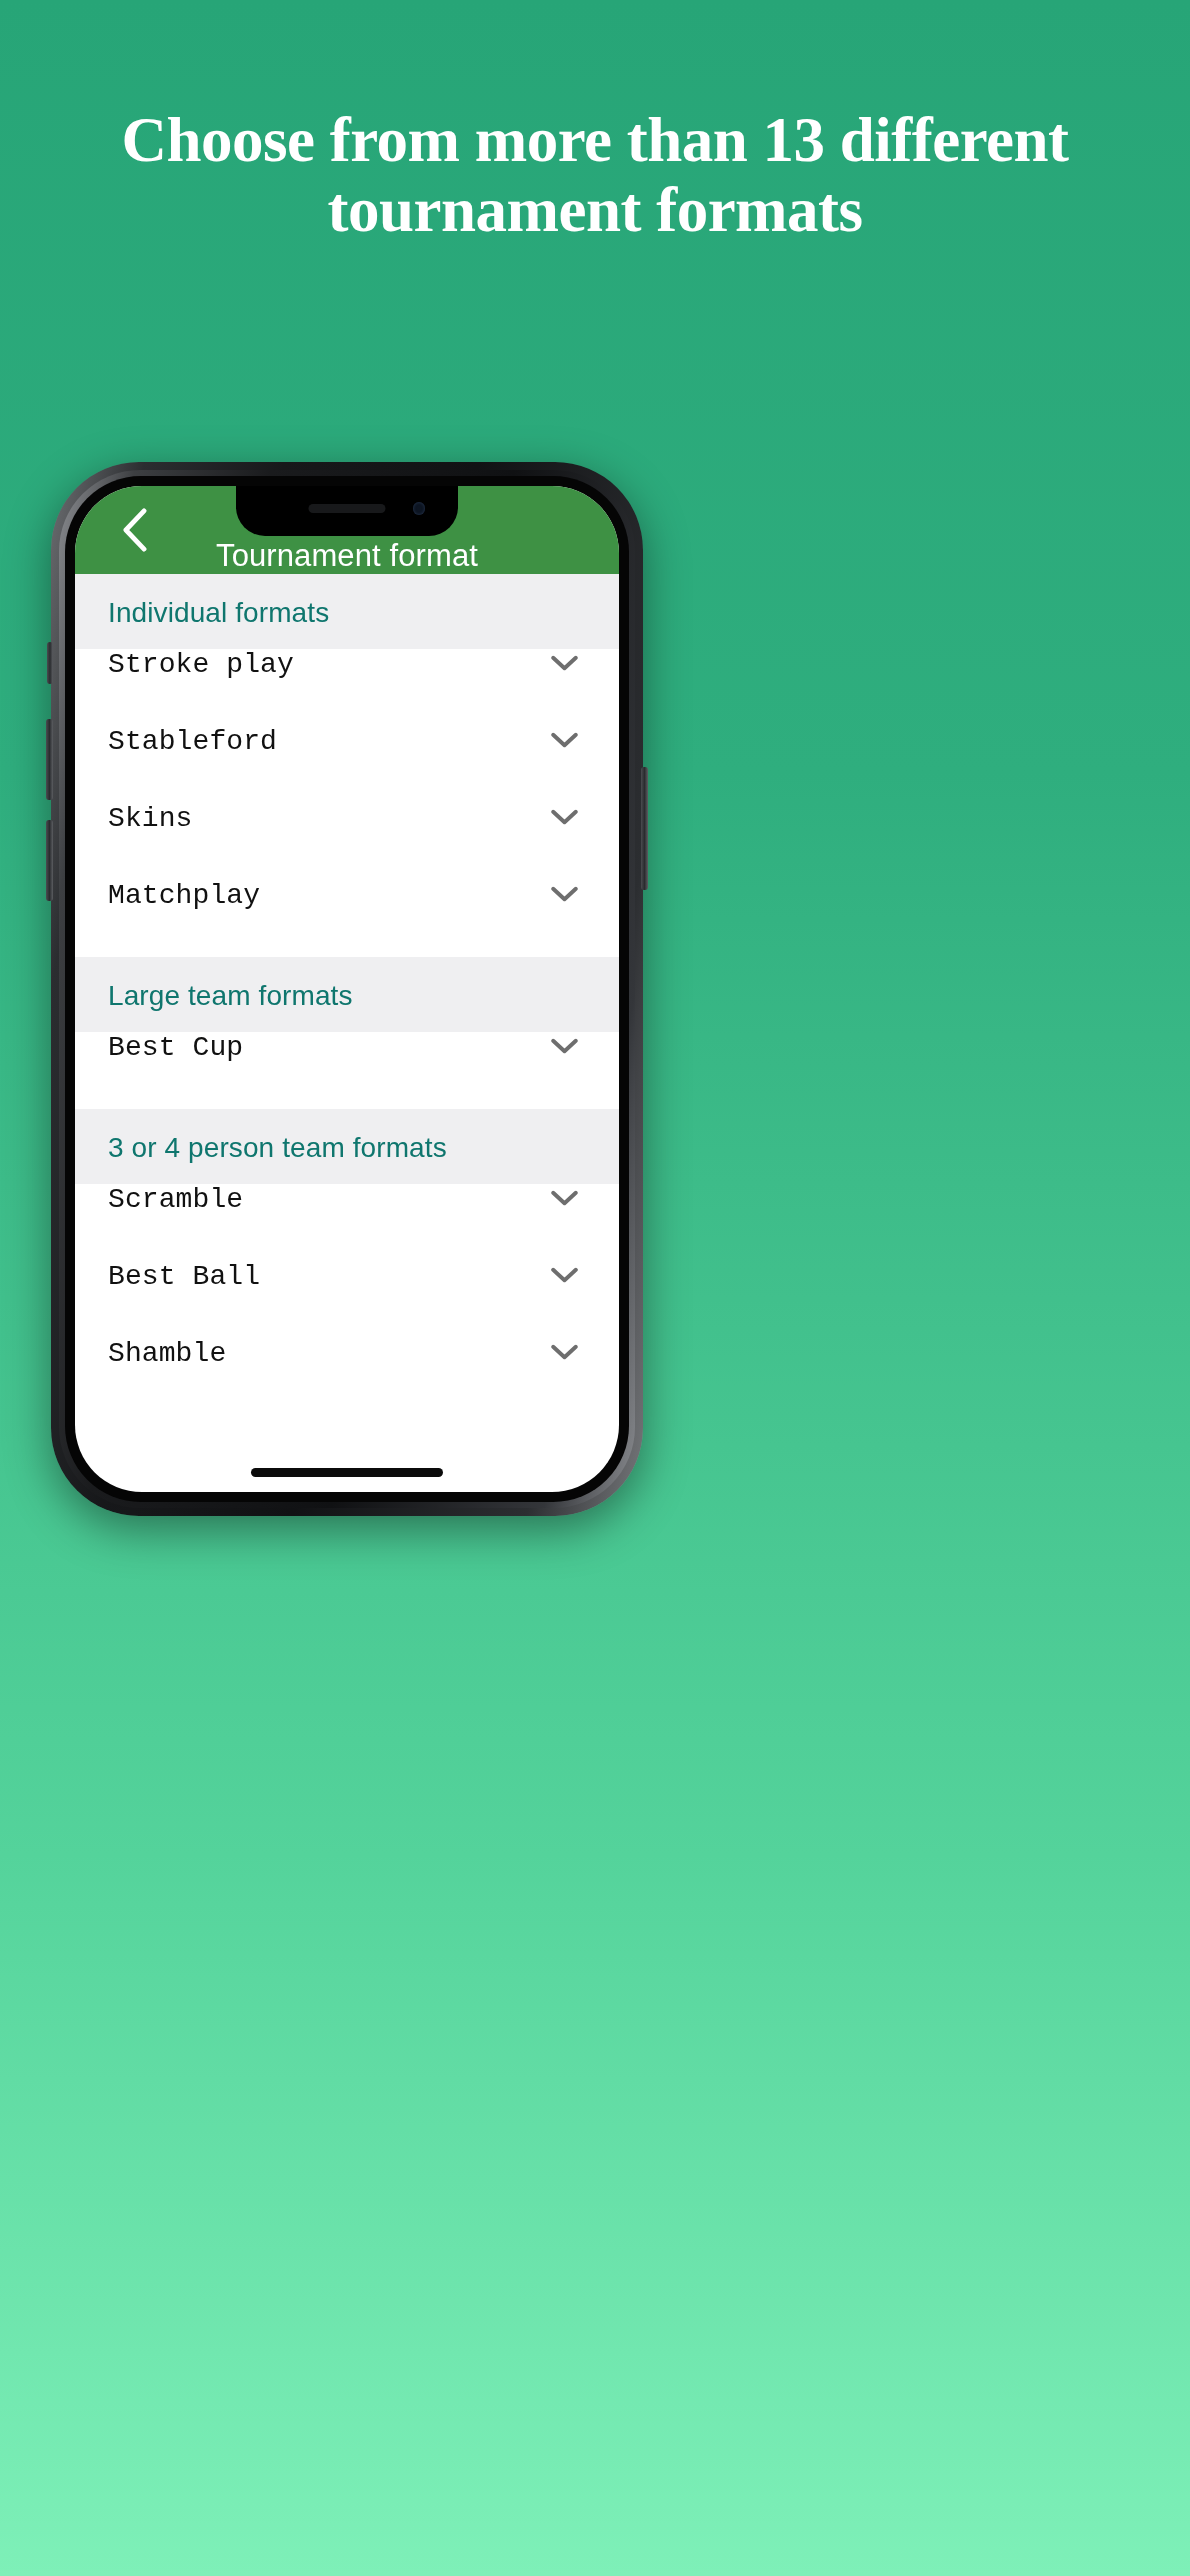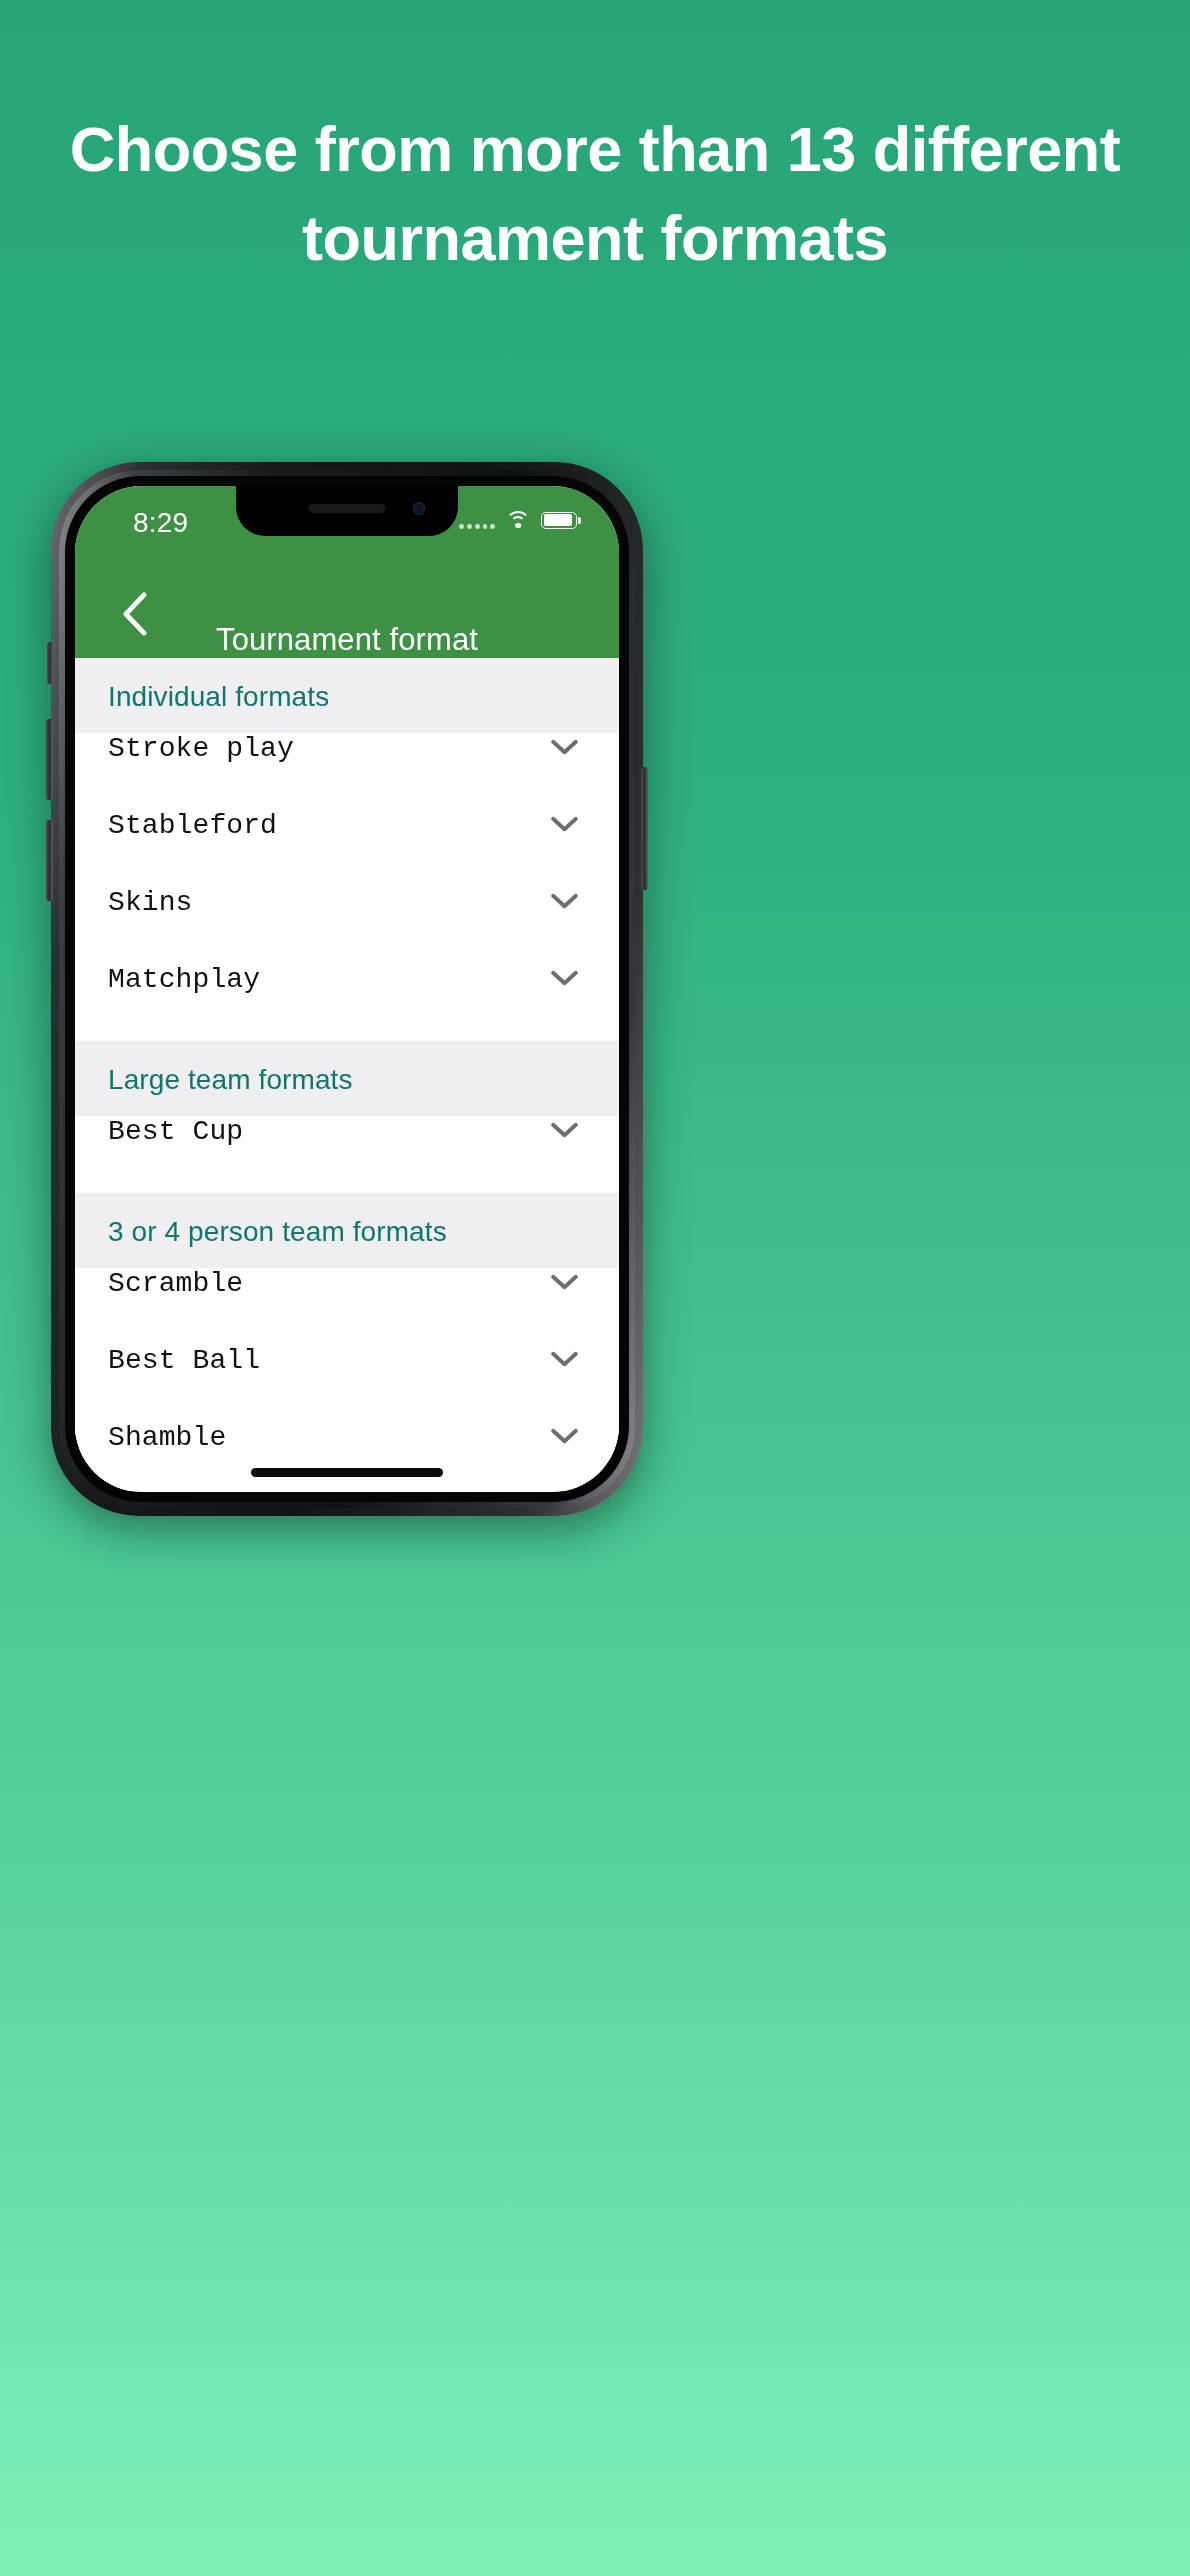--- a/index.html
+++ b/index.html
@@ -16,24 +16,25 @@
 
   
   .headline {
     position: absolute;
     top: 105px;
     left: 0;
     width: 1190px;
     text-align: center;
     color: #ffffff;
     font-size: 63px;
-    line-height: 89px;
+    line-height: 70px;
     font-weight: 600;
     letter-spacing: -0.5px;
     padding: 0 67px;
+    font-family: Liberation Serif, serif;
   }
 
   
   .phone {
     position: absolute;
     left: 51px;
     top: 462px;
     width: 592px;
     height: 1054px;
   }
@@ -245,40 +246,20 @@
   <div class="btn-side btn-voldn"></div>
   <div class="btn-side btn-power"></div>
 
   <div class="screen">
 
     <div class="notch">
       <div class="speaker"></div>
       <div class="cam"></div>
     </div>
 
-    <div class="statusbar">
-      <div class="status-time">8:29</div>
-      <div class="status-right">
-        <span class="sig-dots">
-          <i></i>
-            <i></i>
-            <i></i>
-            <i></i>
-            <i></i>
-        </span>
-        <span class="wifi-icon">
-          <span class="w1"></span>
-            <span class="w2"></span>
-            <span class="w3"></span>
-        </span>
-        <span class="battery">
-            <i></i>
-          </span>
-      </div>
-    </div>
 
     <div class="navbar">
       <div class="nav-back">
         <svg width="27" height="44" viewBox="0 0 28 46" fill="none">
           <path d="M24 3 L5 23 L24 43" stroke="#ffffff" stroke-width="5" stroke-linecap="round" stroke-linejoin="round"></path>
         </svg>
       </div>
       <div class="nav-title">Tournament format</div>
     </div>
 

